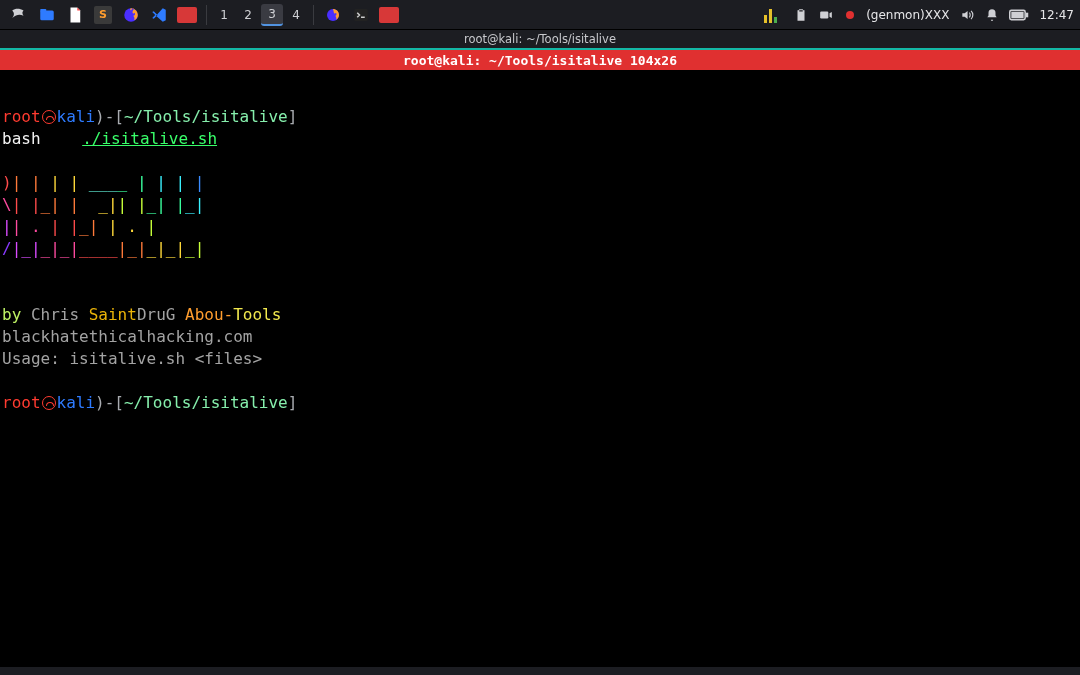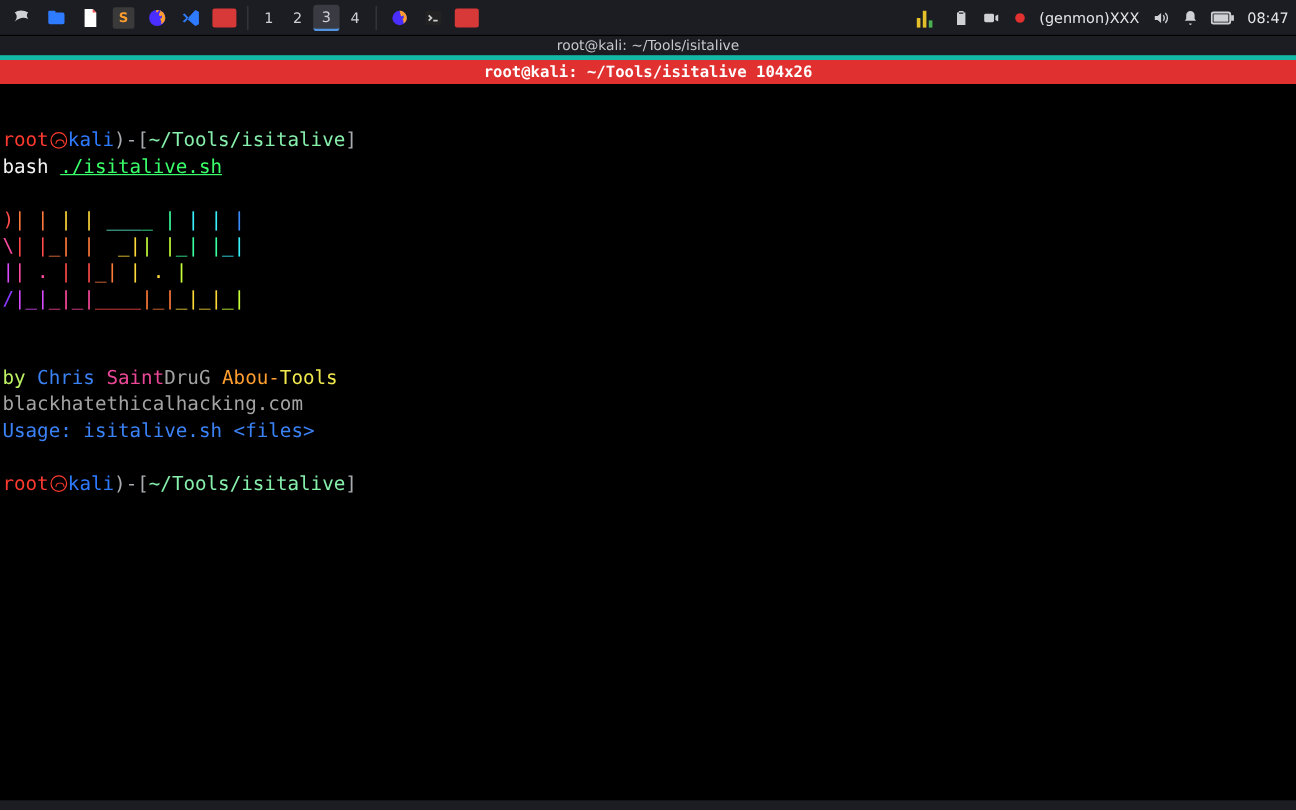--- a/index.html
+++ b/index.html
@@ -37,21 +37,21 @@
   
   .res-bar { width: 20px; height: 16px; display:flex; align-items:flex-end; gap:2px; }
   .res-bar span{ display:block; width:3px; background:#e5c02a; }
   .res-bar span.g{ background:#4caf50; }
 
   
   .win-title {
     height: 20px; background: #1c1d22; color: #c7c8cc;
     display:flex; align-items:center; justify-content:center;
     font-family:"DejaVu Sans",sans-serif; font-size:11.5px;
-    border-bottom:4px solid #14b8a6;
+    border-bottom:2px solid #14b8a6;
   }
 
   
   .tmux-bar {
     height: 20px; background: #e03030; color: #fff;
     display:flex; align-items:center; justify-content:center;
     font-size: 13px; font-weight: bold;
     font-family: "DejaVu Sans Mono",monospace;
     text-align: right;
   }
@@ -64,25 +64,25 @@
     font-family: "DejaVu Sans Mono","Liberation Mono",monospace;
     overflow:hidden;
   }
   .bottom-strip{ height:8px; background:#1c1d22; }
 
   
   .c-red    { color:#ff3b30; }
   .c-blue   { color:#2e7bff;margin-top:25px; }
   .c-path   { color:#86efac; }
   .c-brace  { color:#a8abb0; }
-  .c-green  { color:#39ff6a; text-decoration: underline; }
+  .c-green  { color:#39ff6a; text-decoration: underline; margin-left: 32px; }
   .c-greenp { color:#bef264; }
-  .c-cyan   { color:#3b82f6;margin-top:12px; }
+  .c-cyan   { color:#a3a3a3;margin-top:12px; }
   .c-mag    { color:#a3a3a3; }
-  .c-purple { color:#ec4899; }
+  .c-purple { color:#eab308; }
   .c-orange { color:#ff9d2e; }
   .c-yellow { color:#f2e94e; }
   .c-white  { color:#f2f2f2; }
 
   .kali-icon {
     display:inline-block; width:14px; height:14px; border:1.5px solid #ff3b30;
     border-radius:50%; vertical-align:-2px; position:relative; margin:0 1px;
   }
   .kali-icon::after{
     content:""; position:absolute; left:3px; top:5px; width:6px; height:3px;
@@ -227,21 +227,21 @@
         </svg>
     </div>
     <div class="item">
       <svg width="20" height="12" viewBox="0 0 26 14">
           <rect x="1" y="1" width="20" height="12" rx="2" fill="none" stroke="#cfd0d4" stroke-width="2"></rect>
           <rect x="3" y="3" width="16" height="8" fill="#cfd0d4"></rect>
           <rect x="22" y="4" width="3" height="6" fill="#cfd0d4"></rect>
         </svg>
     </div>
     <div class="item">
-        <span>08:47</span>
+        <span>12:47</span>
       </div>
   </div>
 </div>
 
 <div class="win-title">
   <span>root@kali: ~/Tools/isitalive</span>
 </div>
 
 <div class="tmux-bar">
   <span>root@kali: ~/Tools/isitalive 104x26</span>

